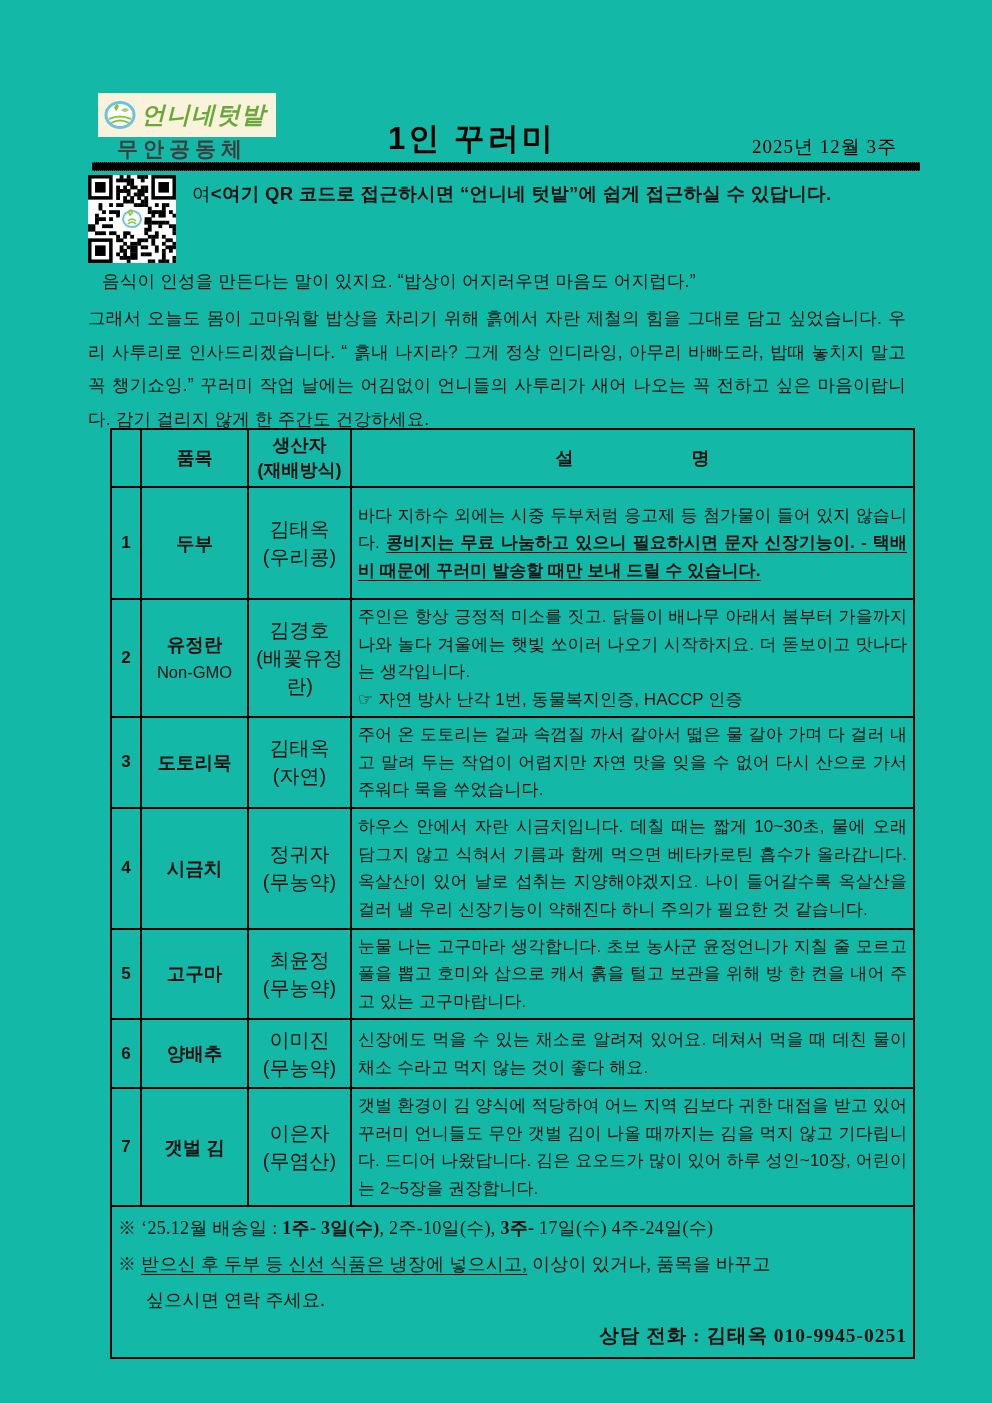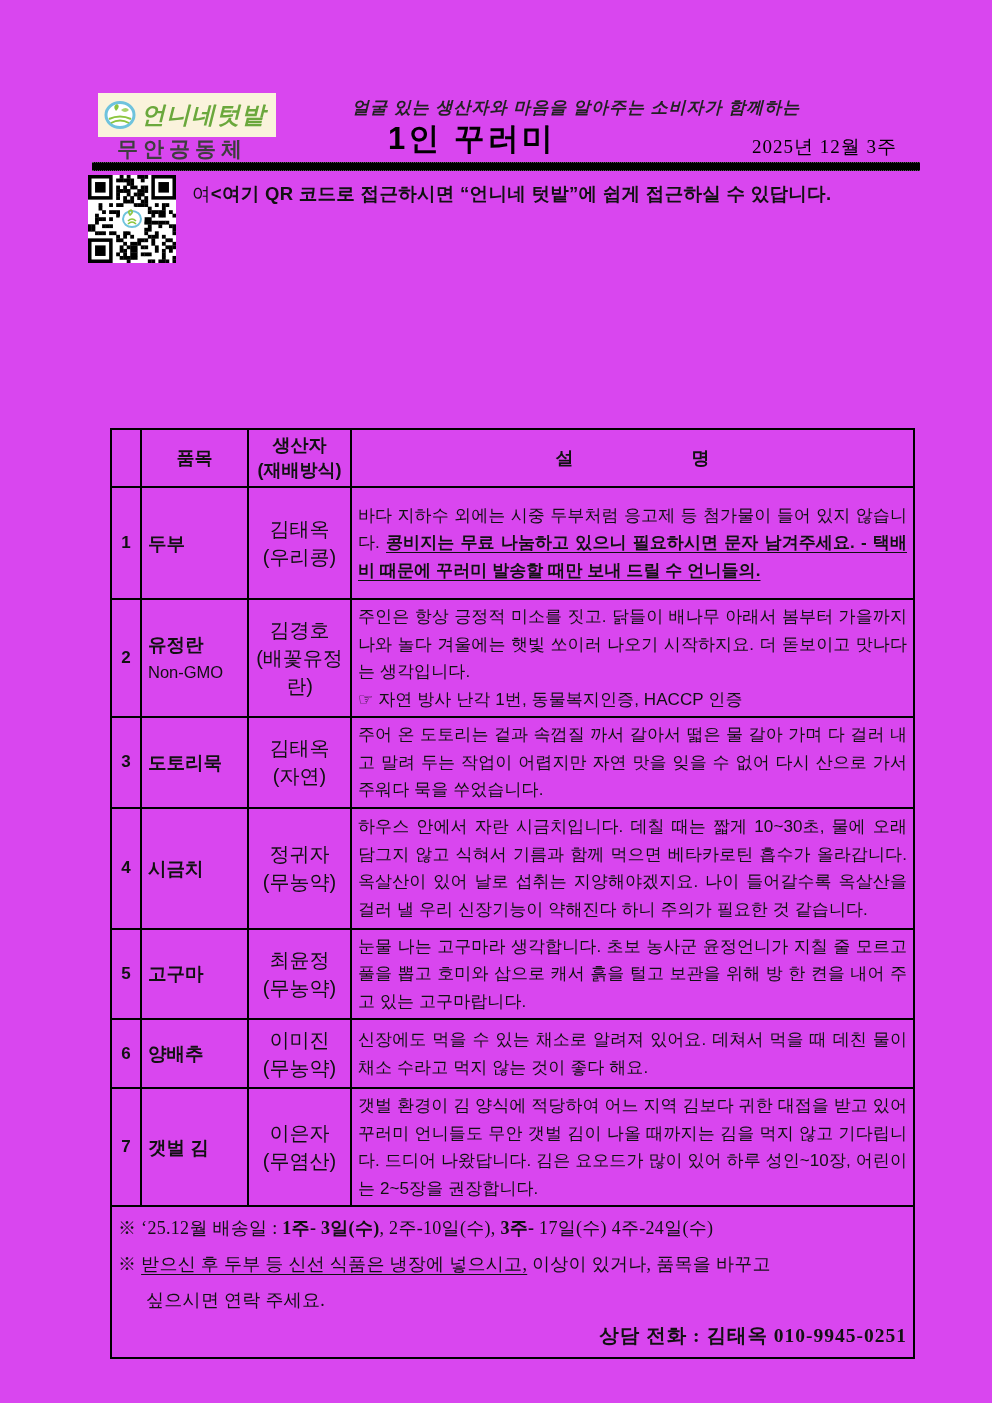--- a/index.html
+++ b/index.html
@@ -1,20 +1,20 @@
 <!DOCTYPE html>
 <html lang="ko"><head>
 <meta charset="utf-8">
 <style>
   html,body{margin:0;padding:0;background:#e8e8e8;}
   .page{
     position:relative;
     width:992px;height:1403px;
     margin:0 auto;
-    background:#d946ef;
+    background:#14b8a6;
     font-family:"Liberation Sans","DejaVu Sans",sans-serif;
     color:#111;
     overflow:hidden;
   }
   
   .header{position:absolute;left:0;top:0;width:992px;height:172px;}
   .logo-badge{
     position:absolute;left:98px;top:93px;
     display:flex;align-items:center;gap:4px;
     background:#faf3dc;padding:3px 10px 3px 5px;height:38px;
@@ -67,21 +67,21 @@
   }
   table.items col.c-num{width:30px;}
   table.items col.c-item{width:107px;}
   table.items col.c-prod{width:103px;}
   table.items td,table.items th{
     border:2px solid #000;vertical-align:middle;padding:3px 6px;
   }
   th.h-cell{font-size:18px;font-weight:bold;line-height:25px;padding:4px 2px;}
   .h-desc{display:flex;justify-content:center;gap:118px;font-size:18px;font-weight:bold;}
   td.cell-num{font-size:17px;font-weight:bold;text-align:center;padding:3px 2px;}
-  td.cell-item{text-align:left;font-weight:bold;font-size:18.5px;line-height:27px;padding:3px 2px;}
+  td.cell-item{text-align:center;font-weight:bold;font-size:18.5px;line-height:27px;padding:3px 2px;}
   .item-sub{font-weight:normal;font-size:16.5px;}
   td.cell-prod{text-align:center;font-size:20px;line-height:28px;font-weight:normal;padding:3px 2px;margin-top:32px;}
   td.cell-desc{
     font-size:17px;line-height:27.5px;text-align:justify;
     padding:4px 8px 4px 9px;letter-spacing:0.1px;vertical-align:middle;
   }
   td.cell-desc .seg-u{text-decoration:underline;text-underline-offset:4px;}
   td.cell-desc .seg-b{font-weight:bold;}
   
   td.cell-footer{
@@ -105,21 +105,20 @@
           <ellipse cx="17" cy="17" rx="14" ry="12.5" fill="#ffffff" stroke="#6fc3dd" stroke-width="3"></ellipse>
           <path d="M6 21 Q17 16 28 21" stroke="#8cc63f" stroke-width="2" fill="none"></path>
           <path d="M8 25 Q17 20 26 25" stroke="#8cc63f" stroke-width="2" fill="none"></path>
           <path d="M13 13 q-4 -5 1 -7 q4 2 -1 7z" fill="#8cc63f"></path>
           <path d="M18 12 q5 -4 8 0 q-4 4 -8 0z" fill="#aad46a"></path>
         </svg>
       </span>
       <span class="logo-title">언니네텃밭</span>
     </div>
     <div class="logo-subtitle">무안공동체</div>
-    <div class="tagline">얼굴 있는 생산자와 마음을 알아주는 소비자가 함께하는</div>
     <div class="main-title">1인 꾸러미</div>
     <div class="issue-date">2025년 12월 3주</div>
     <div class="divider"></div>
   </div>
 
   <div class="qr-section">
     <div class="qr-box">
       <svg id="qr-svg" width="88" height="88" viewBox="0 0 88 88">
           <rect x="0" y="0" width="88" height="88" fill="#ffffff"></rect>
           <rect x="31.68" y="0" width="3.82" height="3.82" fill="#000"></rect>
@@ -304,20 +303,22 @@
           <circle cx="44" cy="44" r="12.5" fill="#ffffff"></circle>
           <ellipse cx="44" cy="44" rx="9" ry="8" fill="none" stroke="#6fc3dd" stroke-width="2"></ellipse>
           <path d="M40 46 Q44 42 48 46 M40 49 Q44 45 48 49 M42 40 q-3 -4 1 -5 q3 2 -1 5z" stroke="#8cc63f" stroke-width="1.6" fill="none"></path>
         </svg>
     </div>
     <div class="qr-text">
       <div class="qr-line"><span class="qr-prefix">여</span><span class="seg-b">&lt;여기 QR 코드로 접근하시면 “언니네 텃밭”에 쉽게 접근하실 수 있답니다.</span></div>
     </div>
   </div>
 
+  <div class="intro-p1">음식이 인성을 만든다는 말이 있지요. “밥상이 어지러우면 마음도 어지럽다.”</div>
+  <div class="intro-p2">그래서 오늘도 몸이 고마워할 밥상을 차리기 위해 흙에서 자란 제철의 힘을 그대로 담고 싶었습니다. 우리 사투리로 인사드리겠습니다. “ 흙내 나지라? 그게 정상 인디라잉, 아무리 바빠도라, 밥때 놓치지 말고 꼭 챙기쇼잉.” 꾸러미 작업 날에는 어김없이 언니들의 사투리가 새어 나오는 꼭 전하고 싶은 마음이랍니다. 감기 걸리지 않게 한 주간도 건강하세요.</div>
 
   <table class="items">
     <colgroup>
       <col class="c-num">
         <col class="c-item">
         <col class="c-prod">
         <col class="c-desc">
     </colgroup>
     <thead>
       <tr style="height:53px;">
@@ -333,21 +334,21 @@
             <span>명</span>
           </div>
         </th>
       </tr>
     </thead>
     <tbody id="items-body">
         <tr style="height: 112px;">
           <td class="cell-num">1</td>
           <td class="cell-item">두부</td>
           <td class="cell-prod">김태옥<br><span>(우리콩)</span></td>
-          <td class="cell-desc"><span>바다 지하수 외에는 시중 두부처럼 응고제 등 첨가물이 들어 있지 않습니다. </span><span class="seg-b seg-u">콩비지는 무료 나눔하고 있으니 필요하시면 문자 남겨주세요. - 택배비 때문에 꾸러미 발송할 때만 보내 드릴 수 언니들의.</span></td>
+          <td class="cell-desc"><span>바다 지하수 외에는 시중 두부처럼 응고제 등 첨가물이 들어 있지 않습니다. </span><span class="seg-b seg-u">콩비지는 무료 나눔하고 있으니 필요하시면 문자 신장기능이. - 택배비 때문에 꾸러미 발송할 때만 보내 드릴 수 있습니다.</span></td>
         </tr>
         <tr style="height: 114px;">
           <td class="cell-num">2</td>
           <td class="cell-item">유정란<br><span class="item-sub">Non-GMO</span></td>
           <td class="cell-prod">김경호<br><span>(배꽃유정란)</span></td>
           <td class="cell-desc"><span>주인은 항상 긍정적 미소를 짓고. 닭들이 배나무 아래서 봄부터 가을까지 나와 놀다 겨울에는 햇빛 쏘이러 나오기 시작하지요. 더 돋보이고 맛나다는 생각입니다.</span><br><span>☞ 자연 방사 난각 1번, 동물복지인증, HACCP 인증</span></td>
         </tr>
         <tr style="height: 74px;">
           <td class="cell-num">3</td>
           <td class="cell-item">도토리묵</td>

